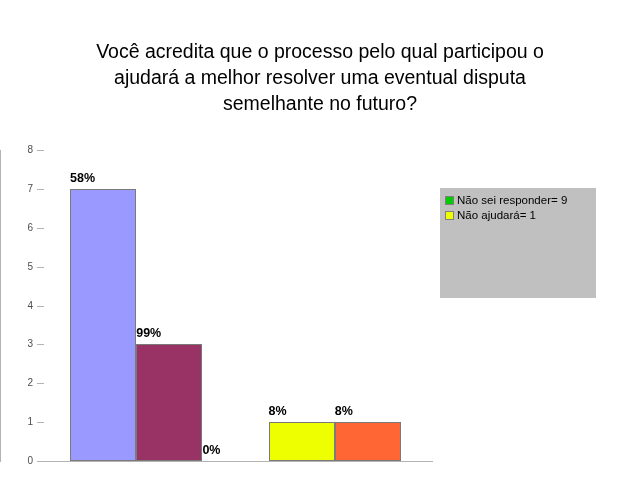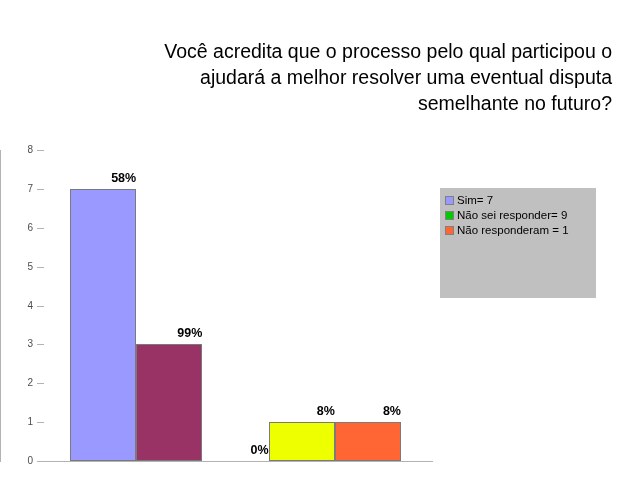--- a/index.html
+++ b/index.html
@@ -21,21 +21,21 @@
     width: 640px;
     height: 480px;
   }
 
   
   #chart-title {
     position: absolute;
     left: 28px;
     top: 38px;
     width: 584px;
-    text-align: right;
+    text-align: center;
     font-size: 19.5px;
     line-height: 26px;
     color: #000000;
     font-family: "Liberation Sans", sans-serif;
     white-space: pre-line;
   }
 
   
   #plot-area {
     position: absolute;
@@ -91,21 +91,21 @@
     position: absolute;
     bottom: 0;
     border: 1px solid #7a7a7a;
     box-sizing: border-box;
   }
   .bar-value-label {
     position: absolute;
     font-size: 12.5px;
     font-weight: bold;
     color: #000000;
-    text-align: right;
+    text-align: left;
     font-family: "Liberation Sans", sans-serif;
     line-height: 13px;
     white-space: nowrap;
   }
 
   
   #legend {
     position: absolute;
     left: 440px;
     top: 188px;
@@ -194,26 +194,22 @@
       <div class="bar-value-label" style="left: 93.2px; width: 66.2px; top: 177.375px;">99%</div>
       <div class="bar-value-label" style="left: 159.4px; width: 66.2px; top: 294px;">0%</div>
       <div class="bar" style="left: 225.6px; width: 66.2px; height: 38.875px; background: rgb(238, 255, 0);"></div>
       <div class="bar-value-label" style="left: 225.6px; width: 66.2px; top: 255.125px;">8%</div>
       <div class="bar" style="left: 291.8px; width: 66.2px; height: 38.875px; background: rgb(255, 102, 51);"></div>
       <div class="bar-value-label" style="left: 291.8px; width: 66.2px; top: 255.125px;">8%</div>
     </div>
 
   <div id="legend" style="background: rgb(192, 192, 192);">
       <div class="legend-item">
-        <span class="legend-swatch" style="background: rgb(153, 153, 255);"></span>
-        <span class="legend-label">Sim= 7</span>
-      </div>
-      <div class="legend-item">
         <span class="legend-swatch" style="background: rgb(0, 204, 0);"></span>
         <span class="legend-label">Não sei responder= 9</span>
       </div>
       <div class="legend-item">
-        <span class="legend-swatch" style="background: rgb(255, 102, 51);"></span>
-        <span class="legend-label">Não responderam = 1</span>
+        <span class="legend-swatch" style="background: rgb(238, 255, 0);"></span>
+        <span class="legend-label">Não ajudará= 1</span>
       </div>
     </div>
 
 </div>
 
 </body></html>

